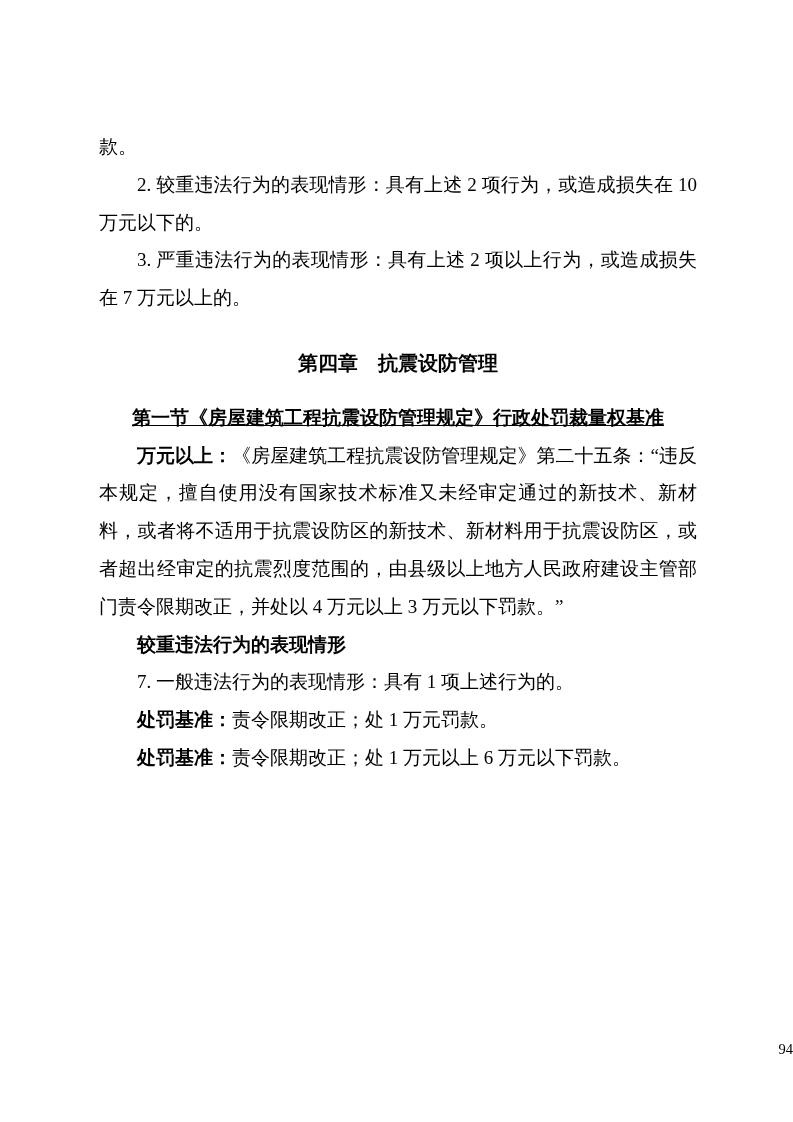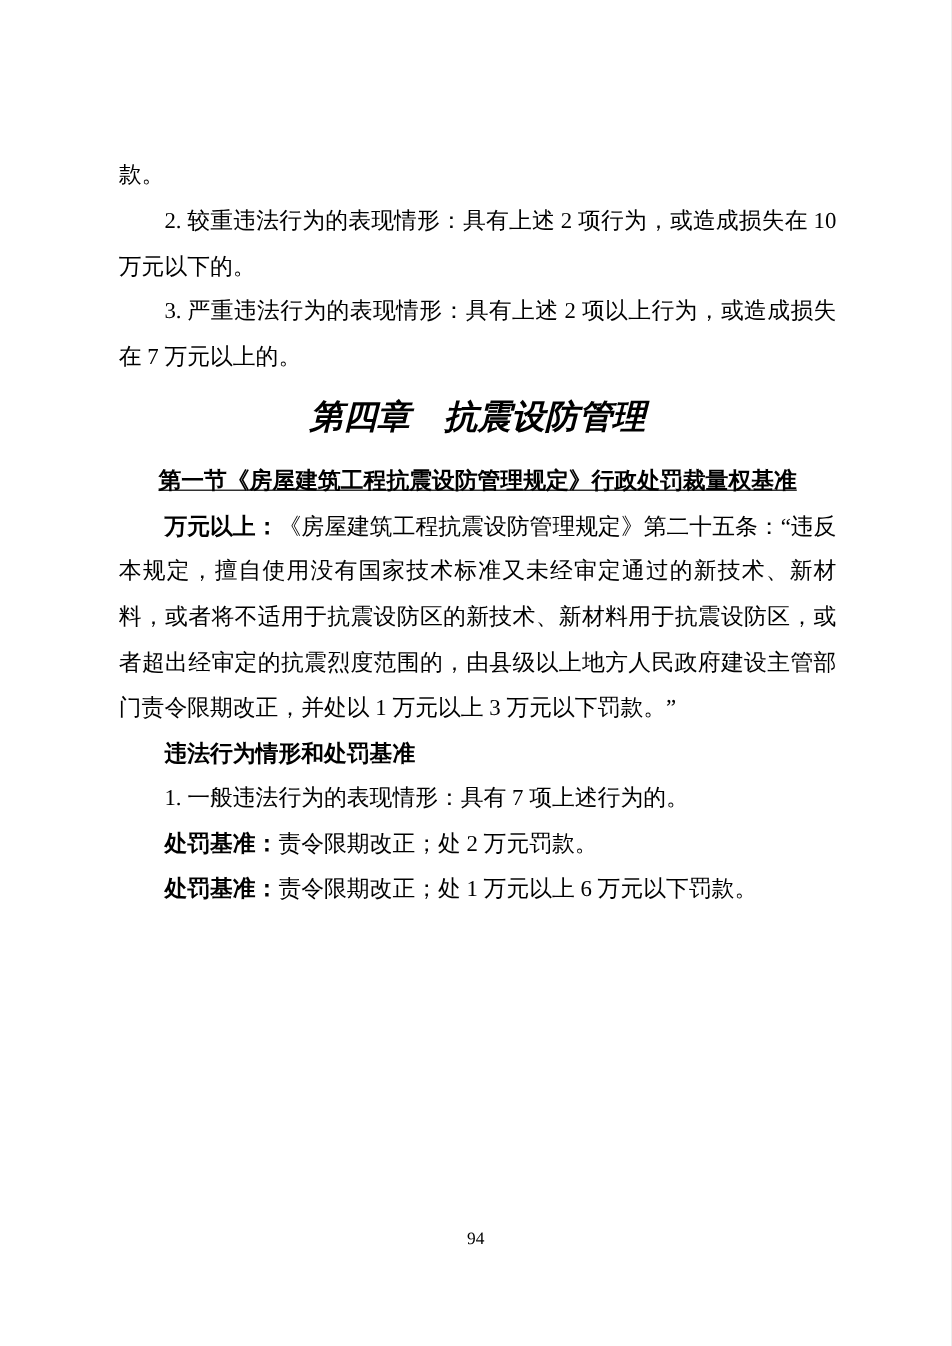--- a/index.html
+++ b/index.html
@@ -32,56 +32,55 @@
     text-justify: inter-ideograph;
     word-break: break-all;
   }
   .doc-content p.indent {
     text-indent: 2em;
   }
   .doc-content p.chapter {
     text-align: center;
     text-indent: 0;
     font-weight: 700;
-    font-size: 28px;
-    margin-top: 12px;
+    font-size: 20px;
+    margin-top: 28px;
     margin-bottom: 16px;
     font-family: "Liberation Sans", "DejaVu Sans", sans-serif;
-    font-style: italic;
   }
   .doc-content p.section {
     text-align: center;
     text-indent: 0;
     font-weight: 700;
     text-decoration: underline;
   }
   .doc-content p.bold-para,
   .doc-content span.bold {
     font-weight: 700;
   }
   .page-number {
     position: absolute;
     left: 0;
     right: 0;
-    bottom: 80px;
-    text-align: center;
+    bottom: 64px;
+    text-align: right;
     font-size: 14.5px;
     font-family: "Liberation Serif", "DejaVu Serif", serif;
   }
 </style>
 </head>
 <body>
 
 <div class="doc-page">
   <div class="doc-content">
       <p class="body"><span>款。</span></p>
       <p class="body indent"><span>2. 较重违法行为的表现情形：具有上述 2 项行为，或造成损失在 10 万元以下的。</span></p>
       <p class="body indent"><span>3. 严重违法行为的表现情形：具有上述 2 项以上行为，或造成损失在 7 万元以上的。</span></p>
       <p class="chapter"><span class="bold">第四章　抗震设防管理</span></p>
       <p class="section"><span class="bold">第一节《房屋建筑工程抗震设防管理规定》行政处罚裁量权基准</span></p>
-      <p class="body indent"><span class="bold">万元以上：</span><span>《房屋建筑工程抗震设防管理规定》第二十五条：“违反本规定，擅自使用没有国家技术标准又未经审定通过的新技术、新材料，或者将不适用于抗震设防区的新技术、新材料用于抗震设防区，或者超出经审定的抗震烈度范围的，由县级以上地方人民政府建设主管部门责令限期改正，并处以 1 万元以上 3 万元以下罚款。”</span></p>
-      <p class="body indent bold-para"><span class="bold">违法行为情形和处罚基准</span></p>
-      <p class="body indent"><span>1. 一般违法行为的表现情形：具有 7 项上述行为的。</span></p>
-      <p class="body indent"><span class="bold">处罚基准：</span><span>责令限期改正；处 2 万元罚款。</span></p>
+      <p class="body indent"><span class="bold">万元以上：</span><span>《房屋建筑工程抗震设防管理规定》第二十五条：“违反本规定，擅自使用没有国家技术标准又未经审定通过的新技术、新材料，或者将不适用于抗震设防区的新技术、新材料用于抗震设防区，或者超出经审定的抗震烈度范围的，由县级以上地方人民政府建设主管部门责令限期改正，并处以 4 万元以上 3 万元以下罚款。”</span></p>
+      <p class="body indent bold-para"><span class="bold">较重违法行为的表现情形</span></p>
+      <p class="body indent"><span>7. 一般违法行为的表现情形：具有 1 项上述行为的。</span></p>
+      <p class="body indent"><span class="bold">处罚基准：</span><span>责令限期改正；处 1 万元罚款。</span></p>
       <p class="body indent"><span class="bold">处罚基准：</span><span>责令限期改正；处 1 万元以上 6 万元以下罚款。</span></p>
     </div>
   <div class="page-number">94</div>
 </div>
 
 </body></html>

